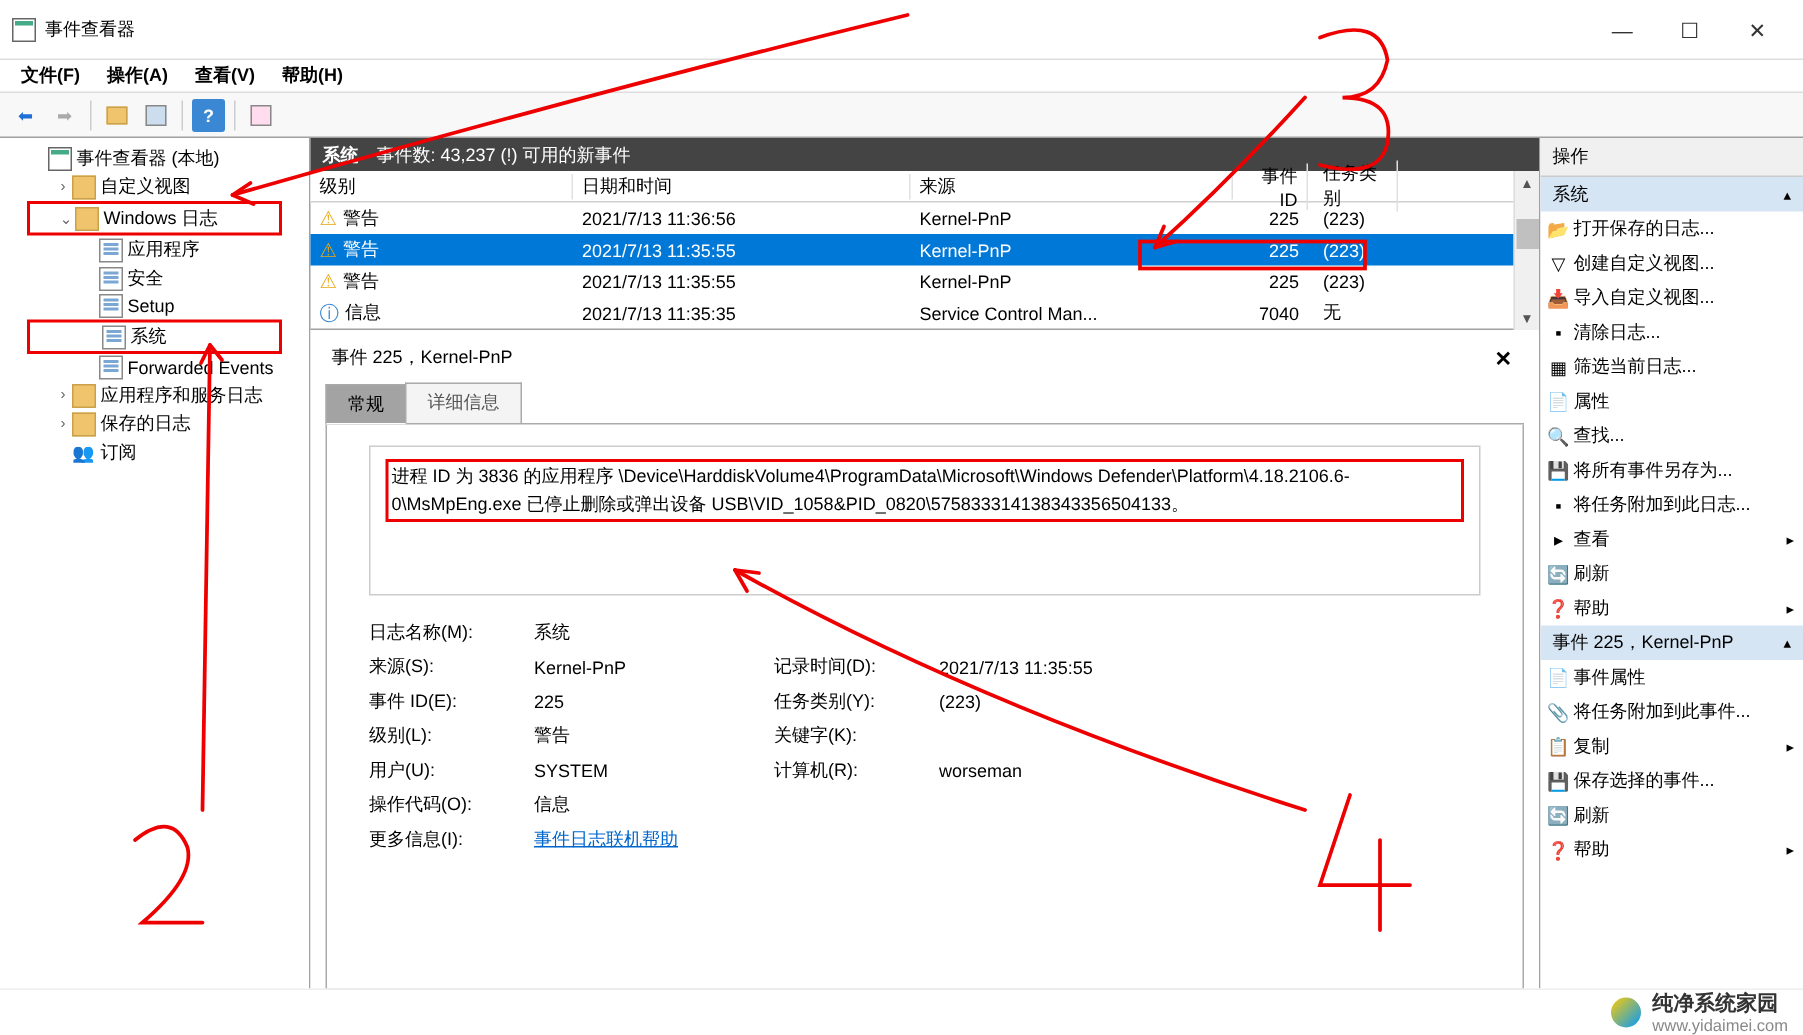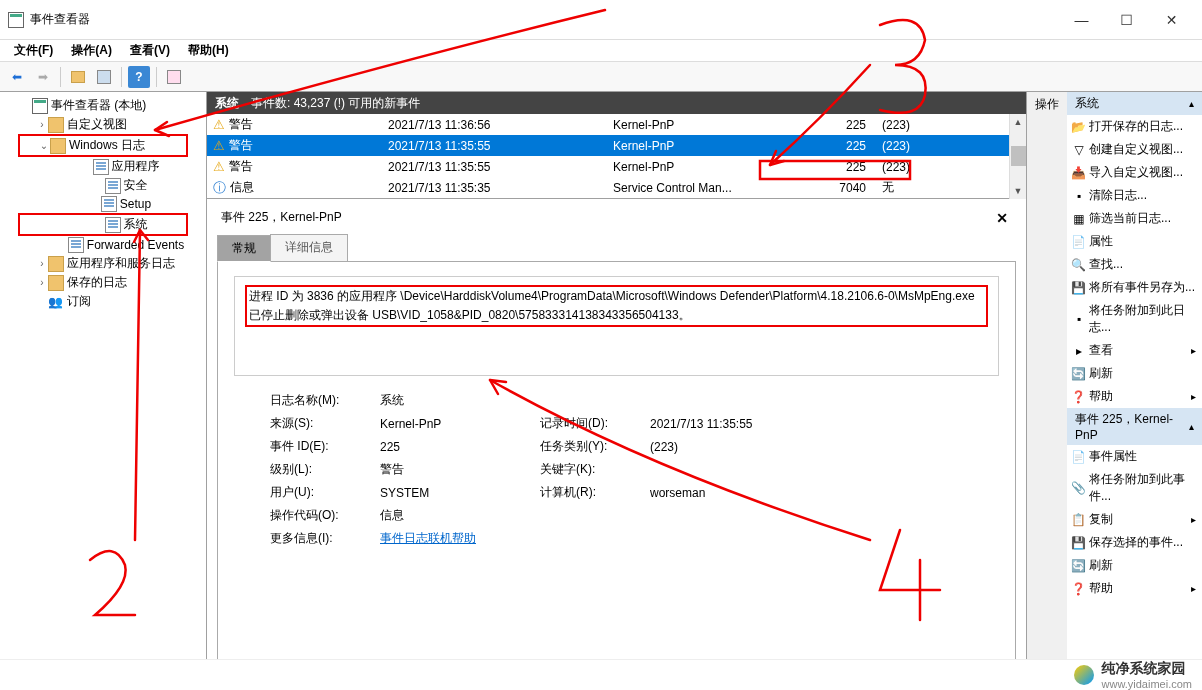--- a/index.html
+++ b/index.html
@@ -18,21 +18,21 @@
   .toolbar .tbtn { width: 22px; height: 22px; display: flex; align-items: center; justify-content: center; border: 1px solid transparent; }
   .toolbar .sep { width: 1px; height: 20px; background: #ccc; margin: 0 2px; }
 
   .main { display: flex; height: calc(100% - 82px - 30px); }
   
   .tree-panel { width: 207px; border-right: 1px solid #a0a0a0; padding: 4px 18px; overflow: auto; }
   .tree-node { display: flex; align-items: center; padding: 1px 2px; font-size: 12px; white-space: nowrap; position: relative; }
   .tree-node .exp { width: 12px; text-align: center; color: #666; font-size: 10px; }
   .tree-node .ticon { width: 16px; height: 16px; margin-right: 3px; display: inline-flex; align-items: center; justify-content: center; }
   .indent-1 { padding-left: 18px; }
-  .indent-2 { padding-left: 36px; justify-content: center; }
+  .indent-2 { padding-left: 36px; }
   .redbox { border: 2px solid #e00; }
   
   .center { flex: 1; display: flex; flex-direction: column; border-right: 1px solid #a0a0a0; min-width: 0; }
   .list-header { background: #444; color: #fff; height: 22px; display: flex; align-items: center; padding: 0 8px; font-size: 12px; }
   .list-header .t1 { font-weight: bold; margin-right: 12px; }
   
   .grid { flex: 0 0 auto; border-bottom: 1px solid #a0a0a0; }
   .grid-head, .grid-row { display: flex; align-items: center; height: 21px; font-size: 12px; }
   .grid-head { background: #fff; border-bottom: 1px solid #d0d0d0; }
   .grid-head > div { padding: 0 6px; border-right: 1px solid #e0e0e0; }
@@ -49,29 +49,29 @@
 
   .grid-wrap {position:relative;}
   
   .detail-panel { flex: 1; display: flex; flex-direction: column; background: #fff; padding: 8px 10px 10px 10px; overflow:hidden;}
   .detail-title { display:flex; align-items:center; padding: 2px 4px; font-size: 12px; font-family: "SimSun", monospace; }
   .detail-close { margin-left:auto; font-weight:bold; font-size:14px; padding:0 4px;}
   .tabs { display: flex; border-bottom: 1px solid #aaa; margin-top:6px; }
   .tab { padding: 4px 14px; font-size: 12px; border: 1px solid #aaa; border-bottom: none; background: #fff; margin-right: -1px; position:relative; }
   .tab.active { background: #a3a3a3; top:1px; border-bottom:1px solid #fff;}
   .tab.inactive { background: #f4f4f4; color:#555;}
-  .detail-body { border:1px solid #aaa; border-top:none; flex:1; padding: 14px 16px; overflow:auto;}
+  .detail-body { border:1px solid #aaa; border-top:none; flex:1; padding: 14px 28px; overflow:auto;}
   .desc-box { border: 1px solid #ccc; padding: 8px 10px; font-size: 12px; line-height: 1.6; min-height: 100px; margin-bottom: 16px; }
   .desc-red { border:2px solid #e00; display:inline-block; padding:0 2px;}
-  .props { display: grid; grid-template-columns: 110px 160px 110px 200px; row-gap: 6px; font-size: 12px; align-items:center;margin-left:36px;}
+  .props { display: grid; grid-template-columns: 110px 160px 110px 200px; row-gap: 6px; font-size: 12px; align-items:center;}
   .props .lbl { color: #000; }
   .props .val { color: #000; }
   .link { color: #0066cc; text-decoration: underline; }
   
-  .actions { width: 175px; display: flex; background: #fff; }
+  .actions { width: 175px; display: flex; flex-direction: column; background: #fff; }
   .actions-title { background: #f0f0f0; padding: 4px 8px; font-size: 12px; border-bottom: 1px solid #ccc; }
   .actions-section { background: #d6e5f3; padding: 3px 8px; font-size: 12px; display:flex; align-items:center;}
   .actions-section .chev { margin-left:auto; font-size:10px;}
   .action-item { display: flex; align-items: center; padding: 3px 6px 3px 22px; font-size: 12px; gap:6px; position:relative;}
   .action-item .aicon { position:absolute; left:4px; width:16px; height:16px; display:flex;align-items:center;justify-content:center;}
   .actions-scroll { overflow-y:auto; flex:1;}
   
   .footer { position: absolute; bottom: 0; left: 0; right: 0; height: 30px; background: #fff; display:flex; align-items:center; justify-content:flex-end; padding:15px 10px; gap:8px; border-top:1px solid #eee;}
   .footer .logo-txt { font-size:14px; font-weight:bold; color:#333;}
   .footer .url { font-size:11px; color:#888;text-align:center;}
@@ -188,20 +188,27 @@
       </div>
   </div>
 
   <div class="center">
     <div class="grid-wrap">
     <div class="list-header">
       <span class="t1">系统</span>
       <span>事件数: 43,237 (!) 可用的新事件</span>
     </div>
     <div class="grid">
+      <div class="grid-head">
+        <div class="c-level">级别</div>
+        <div class="c-date">日期和时间</div>
+        <div class="c-src">来源</div>
+        <div class="c-id">事件 ID</div>
+        <div class="c-task">任务类别</div>
+      </div>
       <div id="grid-rows">
             <div class="grid-row">
               <div class="c-level">
                 <span class="ico-warn"></span>
                 <span>警告</span>
               </div>
               <div class="c-date">2021/7/13 11:36:56</div>
               <div class="c-src">Kernel-PnP</div>
               <div class="c-id">225</div>
               <div class="c-task">(223)</div>

